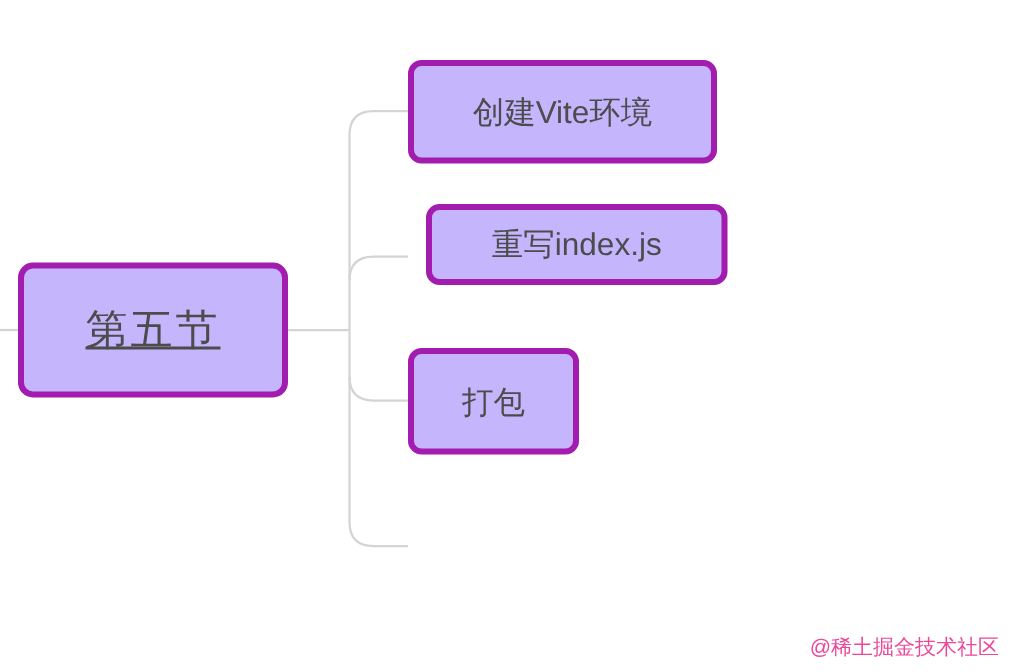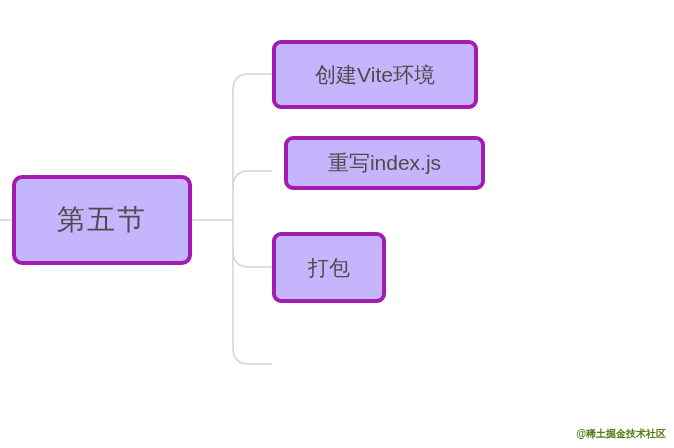--- a/index.html
+++ b/index.html
@@ -31,36 +31,36 @@
     border-radius: 10px;
     color: #4c4c4c;
     cursor: default;
     white-space: nowrap;
   }
   .node-root {
     left: 12px; top: 175px;
     width: 180px; height: 90px;
     font-size: 28px;
     letter-spacing: 2px;
+    text-decoration: underline;
   }
   .node-child {
     font-size: 21px;
     border-radius: 9px;
   }
   .node-c0 { left: 272px; top: 40px;  width: 206px; height: 69px; }
   .node-c1 { left: 272px; top: 136px; width: 201px; height: 54px; margin-left: 12px; }
   .node-c2 { left: 272px; top: 232px; width: 114px; height: 71px; align-items: center; }
   .node-c3 { left: 272px; top: 330px; width: 375px; height: 69px; }
   .watermark {
     position: absolute;
     right: 8px; bottom: 7px;
     z-index: 2;
-    font-size: 10px;
-    color: #4d7c0f;
-    font-weight: bold;
+    font-size: 14px;
+    color: #ec4899;
   }
 </style>
 </head>
 <body>
 
 <div class="canvas">
 
   <svg class="connectors" viewBox="0 0 674 448" fill="none">
 
     <path d="M 0 220 L 12 220" stroke-width="1.5" stroke="#d4d4d4"></path>

